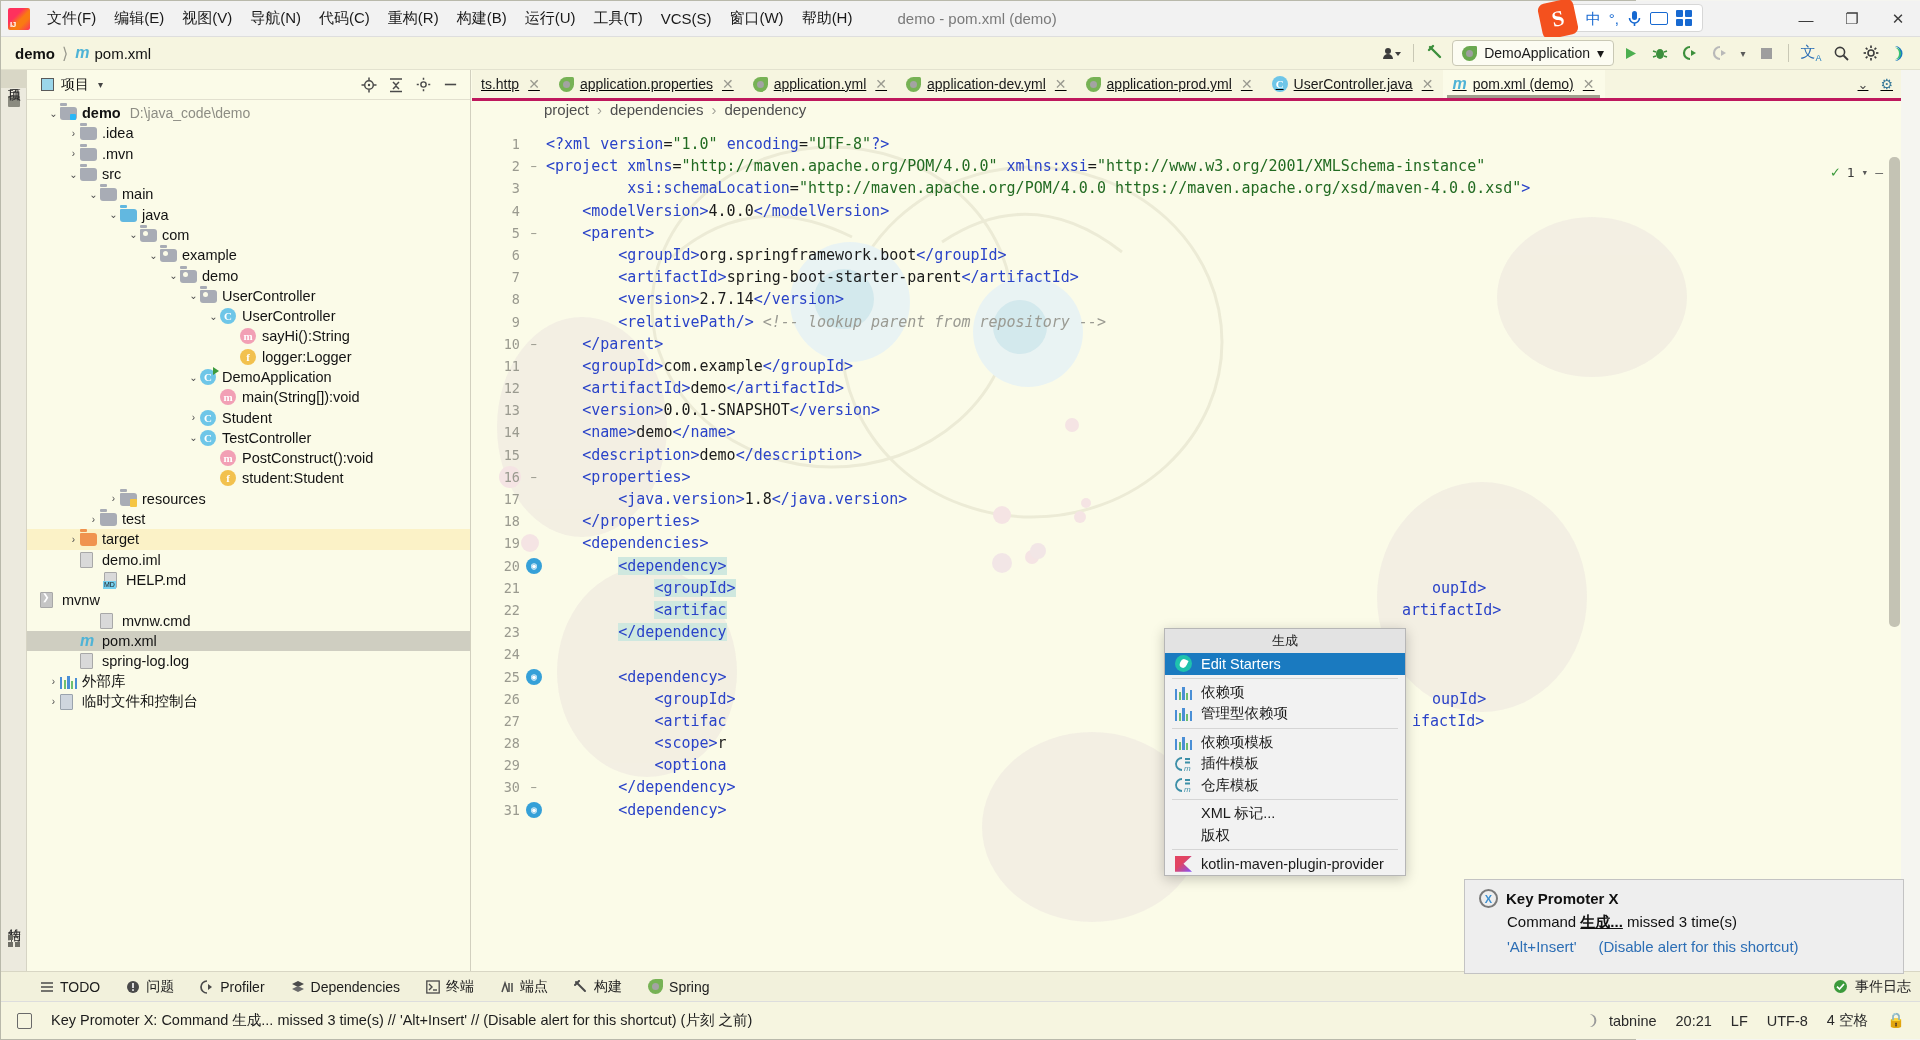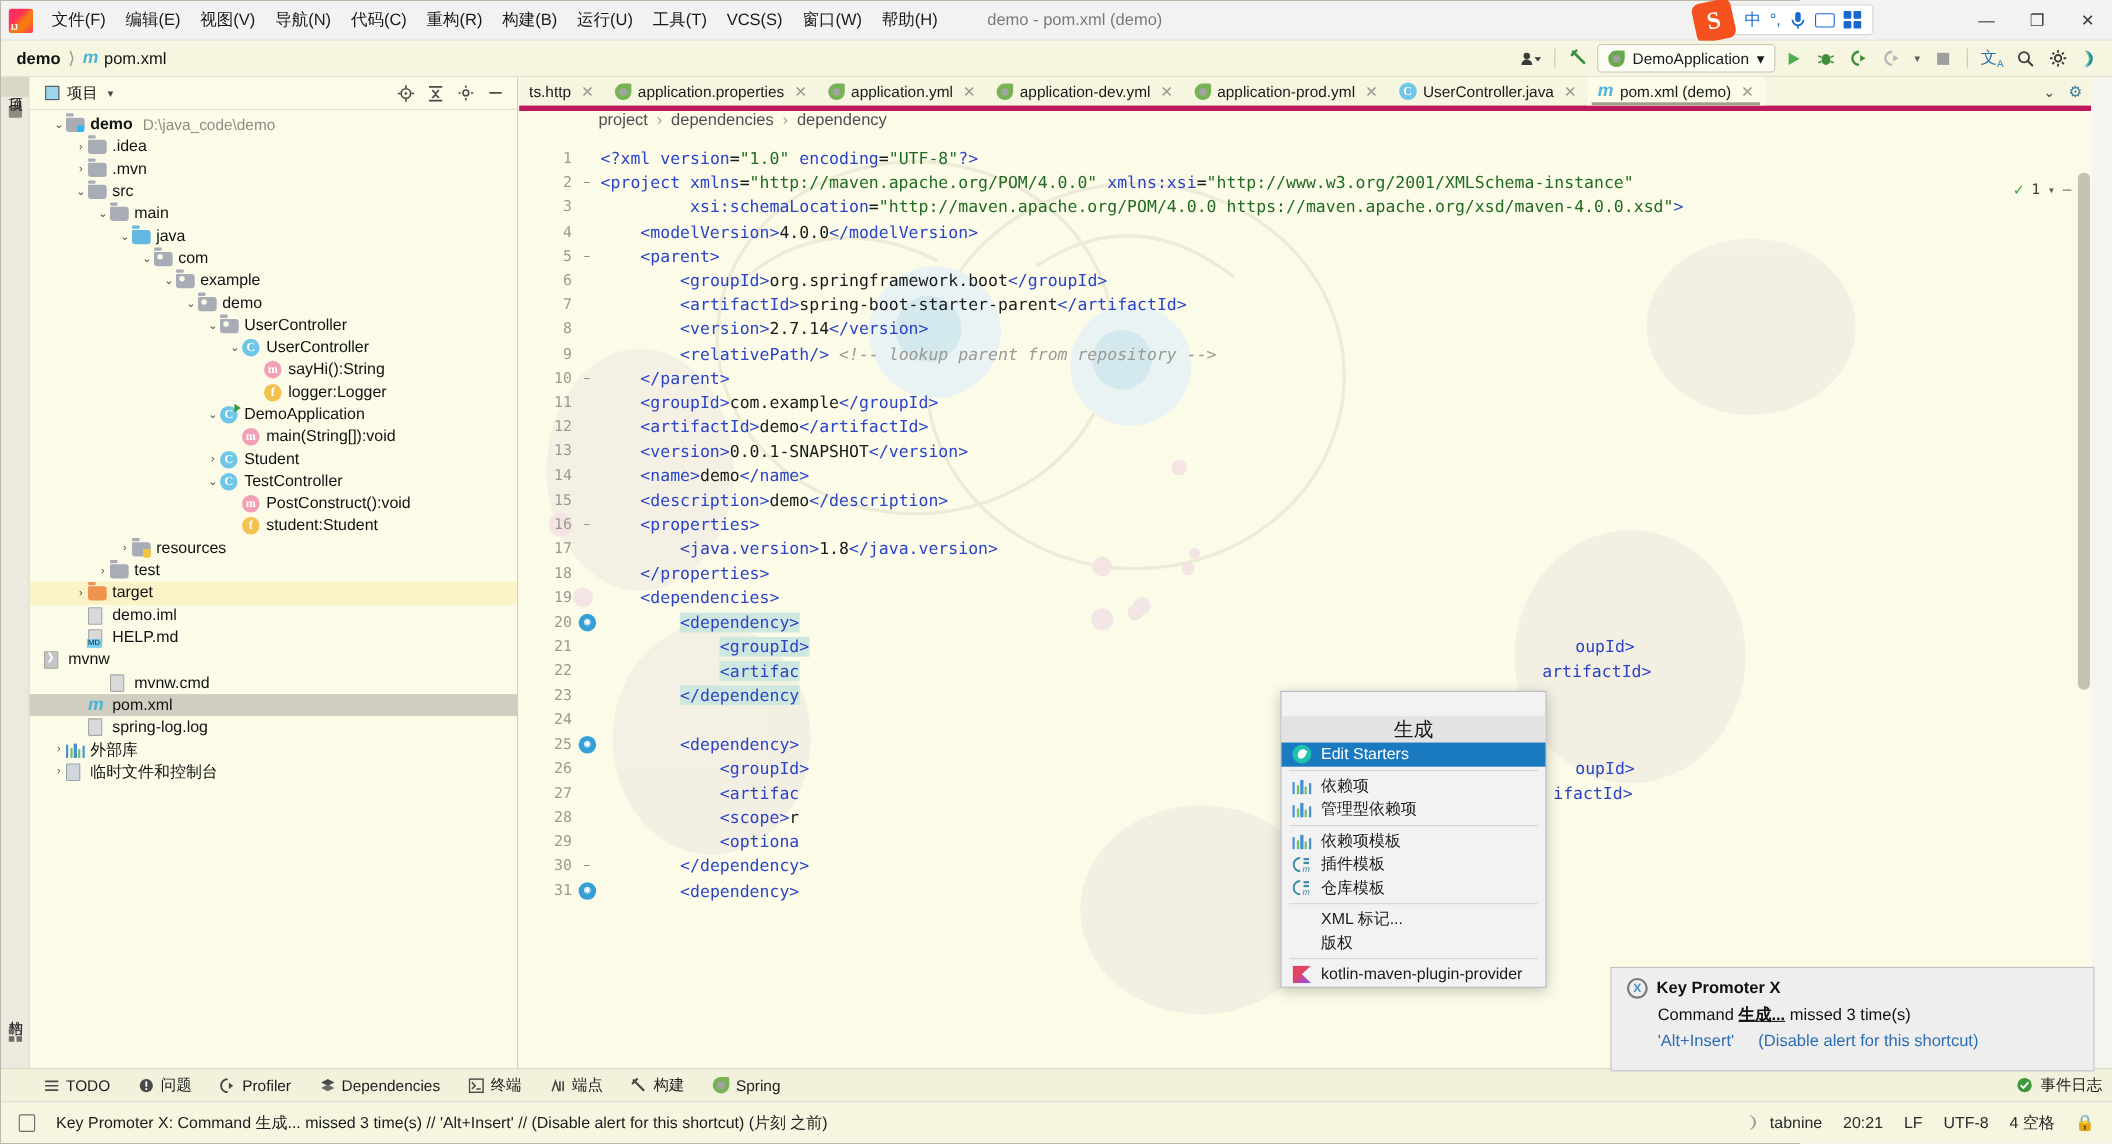--- a/index.html
+++ b/index.html
@@ -150,21 +150,21 @@
   .mic { color:#4eb3d6; font-weight:bold; font-style:italic; font-size:16px; line-height:16px; }
   .libic { display:flex; gap:1.5px; align-items:flex-end; height:14px; margin-top:2px; }
   .libic i { width:2.5px; display:block; }
   .path-dim { color:#8d8d84; margin-left:9px; font-size:14px; }
   .tbold { font-weight:bold; }
 
   
   .editorwrap { position:absolute; top:69px; left:471px; width:1429px; height:903px; background:#fbfbe8; }
   .tabs {
     height:31px; display:flex; align-items:stretch; overflow:hidden;
-    border-bottom:5px solid #be185d; background:#f6f5e0;
+    border-bottom:3px solid #be185d; background:#f6f5e0;text-decoration:underline;
   }
   .tab {
     display:flex; align-items:center; gap:6px; padding:0 9px; font-size:14px; color:#1a1a1a;
     white-space:nowrap; border-right:1px solid transparent; position:relative;
   }
   .tab.active { background:#fbfbe8; }
   .tab.active::after{content:"";position:absolute;left:4px;right:4px;bottom:0;height:3px;background:#9f9e8c;}
   .tab .x { color:#9a9a90; font-size:14px; margin-left:3px; }
   .tabs-right { margin-left:auto; display:flex; align-items:center; gap:4px; padding:0 8px; }
   .leaf-sm { width:15px;height:15px;border-radius:50% 10% 50% 50%;background:#77b255;position:relative;flex:none;}
@@ -218,21 +218,21 @@
 
   
   .popup {
     position:absolute; left:692px; top:558px; width:242px;
     background:#f2f2f2; border:1px solid #b6b6b6;
     box-shadow:0 3px 12px rgba(0,0,0,0.22); z-index:40;
     font-size:14.5px;
   }
   .popup-title {
     height:24px; display:flex; align-items:center; justify-content:center;
-    font-size:18px; color:#1a1a1a; background:#e3e3e3;margin-top:22px;
+    font-size:13px; color:#1a1a1a; background:#e3e3e3;
   }
   .pitem {
     height:21.5px; display:flex; align-items:center; gap:9px; padding-left:10px;
     color:#1a1a1a; white-space:nowrap;
   }
   .pitem.sel { background:#1a7ac0; color:#fff; }
   .pitem.noicon { padding-left:36px; }
   .pdiv { height:1px; background:#d5d5d5; margin:3px 7px; }
   .picon { width:17px; height:15px; flex:none; display:flex; align-items:flex-end; gap:1.5px; }
   .picon i { width:2.6px; display:block; }
@@ -648,21 +648,21 @@
           </span>
           <span>target</span>
         </div>
         <div class="trow" style="padding-left: 40px;">
           <span class="arrow none">›</span>
           <span class="ic">
             <span class="fileic" style="display:block;"></span>
           </span>
           <span>demo.iml</span>
         </div>
-        <div class="trow" style="padding-left: 40px;">
+        <div class="trow" style="padding-left: 40px; margin-left: 24px;">
           <span class="arrow none">›</span>
           <span class="ic">
             <span class="fileic md" style="display:block;"></span>
           </span>
           <span>HELP.md</span>
         </div>
         <div class="trow" style="">
           <span class="arrow none">›</span>
           <span class="ic">
             <span class="fileic sh" style="display:block;"></span>

